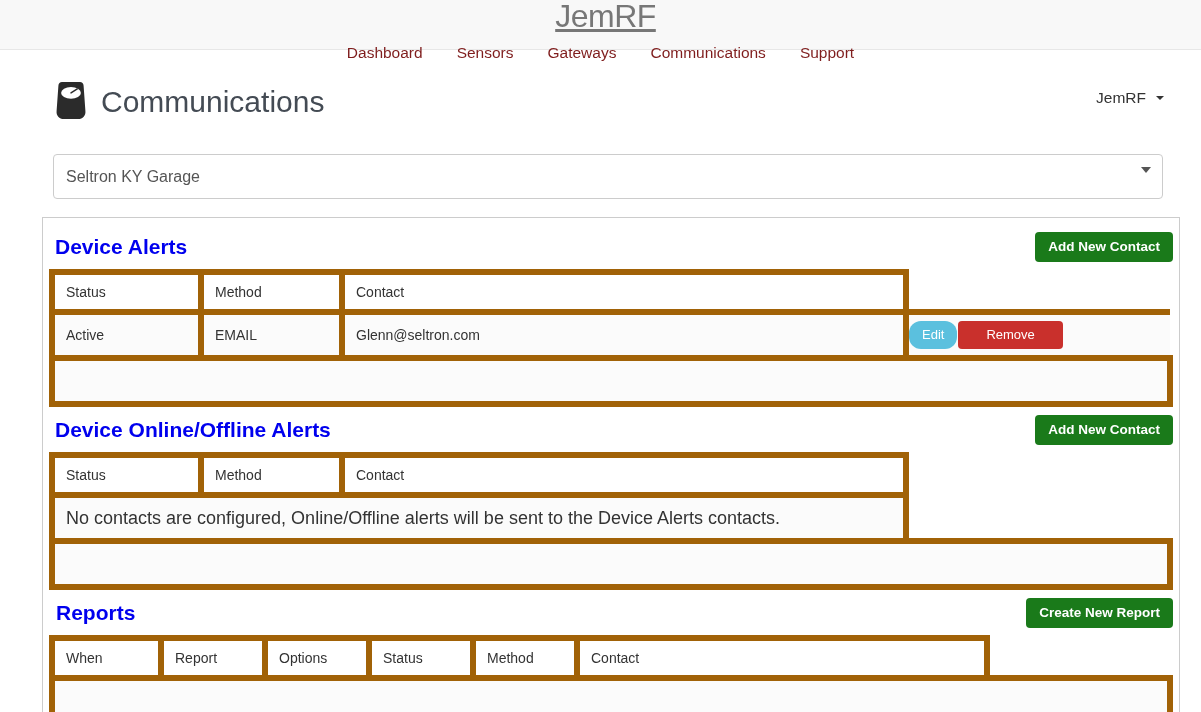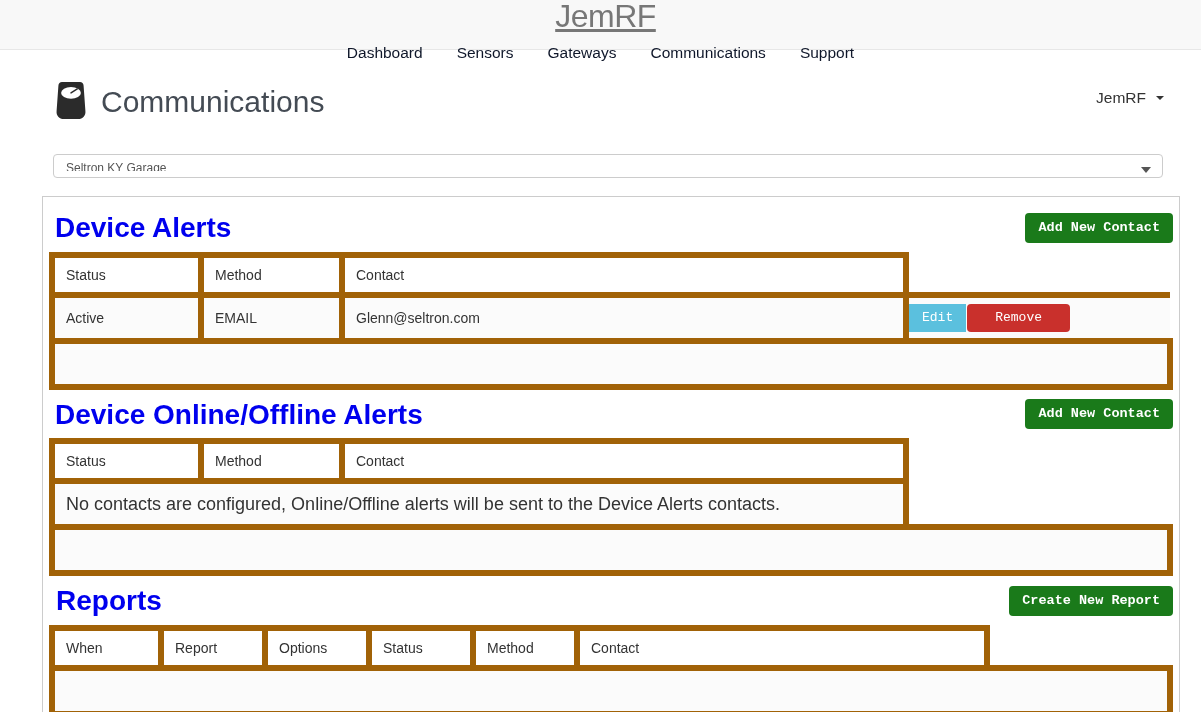--- a/index.html
+++ b/index.html
@@ -36,21 +36,21 @@
     align-items: center;
     list-style: none;
     margin: 0;
     padding: 0;
     height: 50px;
   }
   .nav-links li a {
     display: block;
     padding: 11px 17px;
     font-size: 15.5px;
-    color: #0f172a;
+    color: #7f1d1d;
     text-decoration: none;
     line-height: 20px;
   }
   .nav-right {
     margin-left: auto;
     display: flex;
     align-items: center;
     padding-right: 22px;
   }
   .nav-right .user {
@@ -99,23 +99,23 @@
   
   .select-wrap {
     margin: 28px 38px 0 17px;
     position: relative;
   }
   select.site-select {
     -webkit-appearance: none;
     -moz-appearance: none;
     appearance: none;
     width: 100%;
-    height: 24px;
+    height: 45px;
     padding: 6px 30px 6px 12px;
-    font-size: 12px;
+    font-size: 16px;
     font-family: "Liberation Sans", sans-serif;
     color: #555555;
     background: #ffffff;
     border: 1px solid #cccccc;
     border-radius: 4px;
     outline: none;
   }
   .select-arrow {
     position: absolute;
     right: 12px;
@@ -138,47 +138,47 @@
   .section { padding: 0 0 0 0; }
 
   .section-head {
     display: flex;
     align-items: center;
     justify-content: space-between;
     padding: 8px 0 7px 6px;
     min-height: 44px;
   }
   .section-title {
-    font-size: 28px;
+    font-size: 21px;
     font-weight: bold;
     color: #0000ee;
     margin: 0;
     line-height: 1.2;
   }
   .section-title.indent { padding-left: 1px; }
 
   .btn {
-    font-family: Liberation Mono, monospace;
+    font-family: Liberation Sans, sans-serif;
     font-size: 13.5px;
     font-weight: bold;
     color: #ffffff;
     border: none;
     border-radius: 4px;
     padding: 8px 13px;
     cursor: pointer;
     line-height: 14px;
     white-space: nowrap;
   }
   .btn-green { background: #1a7a1a; }
   .btn-edit {
     background: #5bc0de;
     font-size: 13px;
     font-weight: normal;
     padding: 7px 13px;
-    border-radius: 0;
+    border-radius: 12px;
   }
   .btn-remove {
     background: #c9302c;
     font-size: 13px;
     font-weight: normal;
     padding: 7px 28px;
     border-radius: 4px;
     margin-left: 1px;
   }
 

